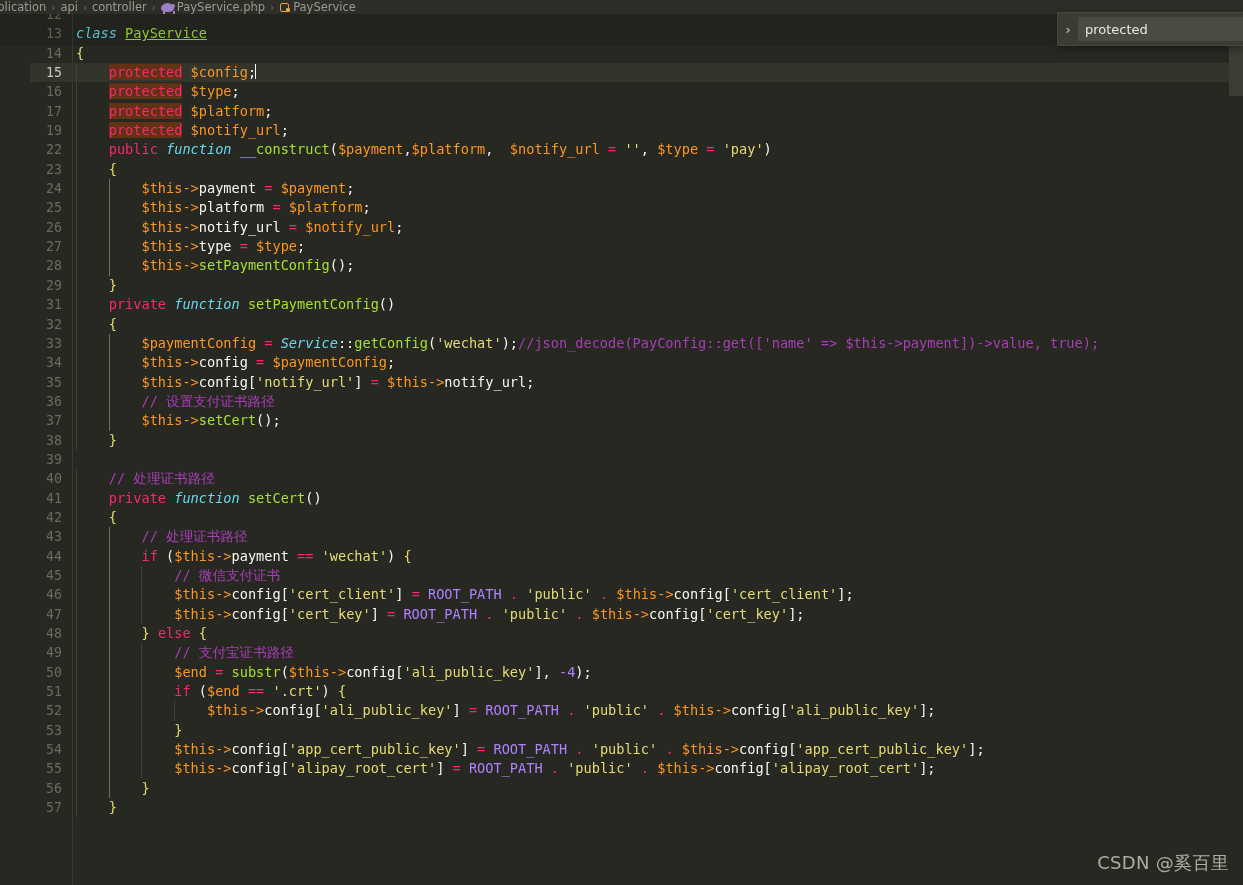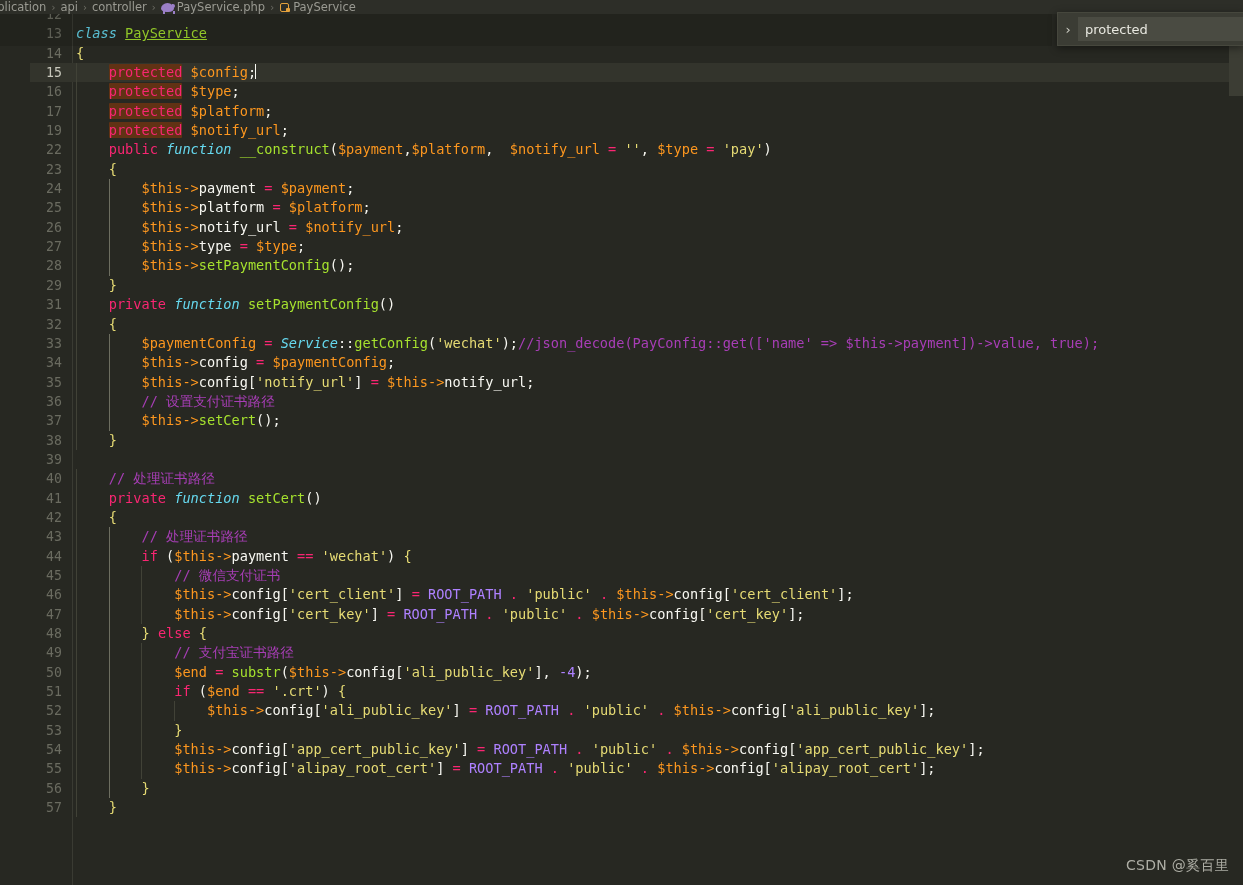--- a/index.html
+++ b/index.html
@@ -254,21 +254,21 @@
     height: 56px;
     background: #3c3d34;
   }
 
   
   .watermark {
     position: absolute;
     right: 14px;
     bottom: 10px;
     color: #b9b9b0;
-    font-size: 14px;
+    font-size: 18px;
     font-family: "DejaVu Sans", "Liberation Sans", sans-serif;
     letter-spacing: .3px;
     z-index: 30;
     opacity: .92;
   }
 
   .overlay-shade {
     position: absolute;
     top: 14px; left: 0;
     width: 1052px; height: 32px;

